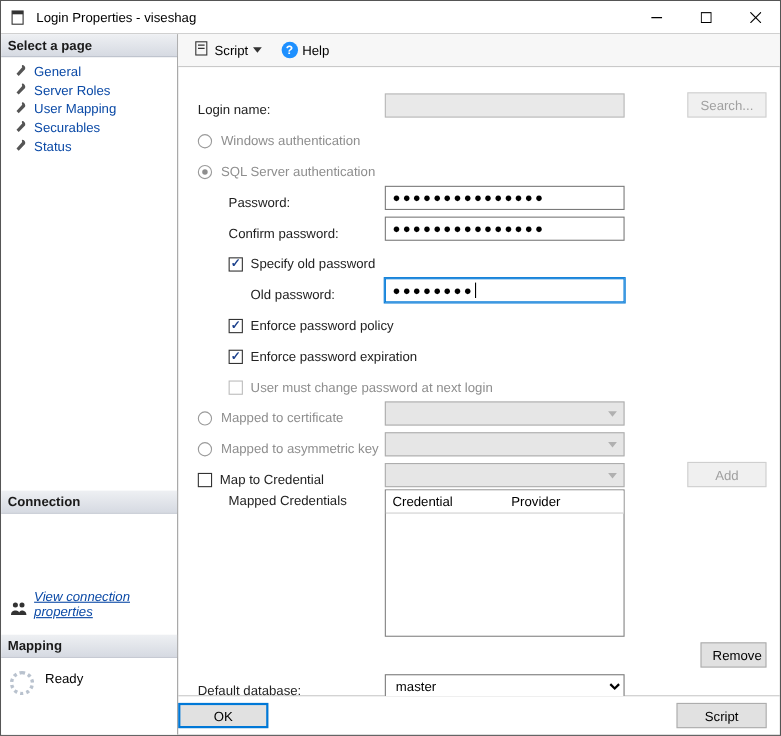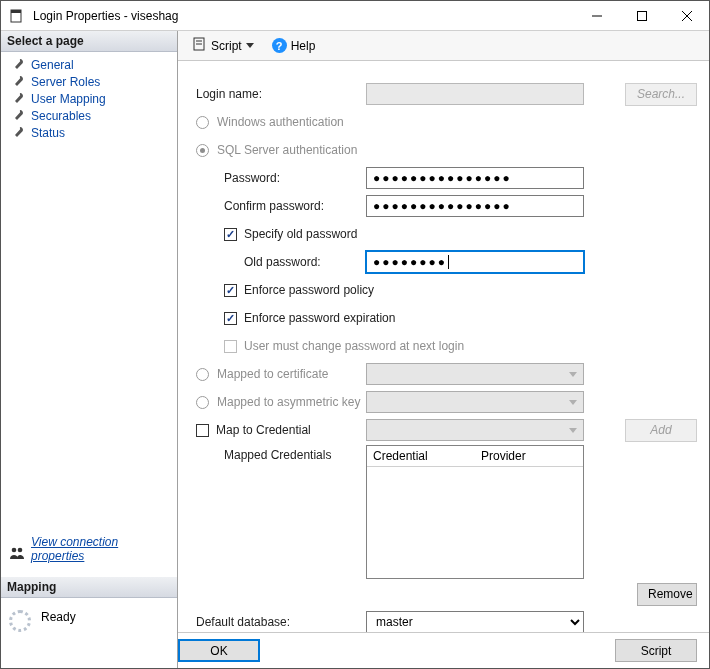--- a/index.html
+++ b/index.html
@@ -9,55 +9,55 @@
   
   .titlebar { height:30px; background:#fff; display:flex; align-items:center; border-bottom:1px solid #d0d0d0; }
   .titlebar .icon { width:30px; height:30px; display:flex; align-items:center; justify-content:center; }
   .titlebar .title { flex:1; padding-left:2px; color:#000; }
   .winbtns { display:flex; height:100%; }
   .winbtn { width:45px; display:flex; align-items:center; justify-content:center; color:#333; }
 
   .body { flex:1; display:flex; overflow:hidden; }
 
   
-  .sidebar { width:177px; border-right:1px solid #a0a0a0; display:flex; flex-direction:column; background:#fff; }
+  .sidebar { width:161px; border-right:1px solid #a0a0a0; display:flex; flex-direction:column; background:#fff; }
   .panehdr { background:linear-gradient(#eef0f3,#d6dae2); border-bottom:1px solid #b8bec9; padding:3px 6px; font-weight:bold; color:#1a1a1a; }
   .navlist { flex:0 0 auto; padding:4px 0 8px 0; }
   .navitem { display:flex; align-items:center; height:17px; padding-left:10px; color:#0a49a6; cursor:pointer; }
   .navitem .wrench { width:14px; height:14px; margin-right:6px; }
   .sidebar .spacer { flex:1; }
   .connbox { padding:6px 8px 14px 8px; display:flex; align-items:center;font-style:italic; }
   .link { color:#0a49a6; text-decoration:underline; cursor:pointer; }
   .progbox { padding:10px 8px 14px 8px; display:flex; align-items:center; }
   .spinner { width:22px; height:22px; border:3px dotted #b9c2ce; border-radius:50%; margin-right:10px; }
 
   
   .main { flex:1; display:flex; flex-direction:column; }
   .toolbar { height:30px; border-bottom:1px solid #c9c9c9; display:flex; align-items:center; padding:0 8px; gap:4px; background:#f7f7f7; }
   .tbtn { display:flex; align-items:center; gap:4px; padding:3px 6px; border:1px solid transparent; cursor:pointer; }
   .caret { width:0; height:0; border-left:4px solid transparent; border-right:4px solid transparent; border-top:5px solid #333; }
   .help-icon { width:15px; height:15px; border-radius:50%; background:#1e90ff; color:#fff; display:flex; align-items:center; justify-content:center; font-weight:bold; font-size:11px; }
 
   .form { flex:1; padding:20px 12px 8px 18px; overflow:auto; }
-  .row { display:flex; align-items:center; min-height:26px; margin-bottom:2px; }
+  .row { display:flex; align-items:flex-end; min-height:26px; margin-bottom:2px; }
   .lbl { color:#222; }
   .disabled { color:#8e8e8e !important; }
   .col1 { width:170px; display:flex; align-items:center; }
 
   .textbox { height:22px; border:1px solid #7a7a7a; padding:2px 6px; background:#fff; }
   .textbox[disabled]{ background:#e9e9e9; border-color:#b8b8b8; }
   .pwbox { width:218px; letter-spacing:2px; }
   .pwbox.focused { border:1px solid #0078d7; outline:1px solid #0078d7; }
   .combo { height:22px; width:218px; border:1px solid #adadad; background:#e6e6e6; display:flex; align-items:center; justify-content:flex-end; padding-right:6px; }
   .combo .caret { border-top-color:#666; }
   .combo.disabled .caret { border-top-color:#b0b0b0; }
   select.sel { height:22px; border:1px solid #7a7a7a; background:#fff; padding:0 20px 0 5px;}
 
   .btn { height:23px; border:1px solid #adadad; background:#e1e1e1; padding:0 10px; cursor:pointer; }
-  .btn[disabled] { color:#a0a0a0; border-color:#cfcfcf; background:#f0f0f0;font-style:italic; }
+  .btn[disabled] { color:#a0a0a0; border-color:#cfcfcf; background:#f0f0f0; }
   .btn.primary { border:2px solid #0078d7; background:#e1e1e1; }
 
   .radio { width:13px; height:13px; border:1px solid #9a9a9a; border-radius:50%; margin-right:8px; display:inline-flex; align-items:center; justify-content:center;}
   .radio.sel::after { content:""; width:5px; height:5px; background:#8e8e8e; border-radius:50%; }
   .cb { width:13px; height:13px; border:1px solid #333; margin-right:7px; display:inline-flex; align-items:center; justify-content:center; background:#fff;}
   .cb.checked::after { content:"✓"; font-size:11px; line-height:11px; color:#1a3f8b; font-weight:bold; }
   .cb.dis { border-color:#bcbcbc; }
 
   .listhdr { display:flex; background:#fff; border-bottom:1px solid #d0d0d0; }
   .listhdr div { padding:3px 6px; }
@@ -128,20 +128,21 @@
             <span>Securables</span>
           </div>
         <div class="navitem">
             <span class="wrench"><svg viewBox="0 0 14 14">
                 <path d="M9 1a3 3 0 0 1 2.8 4L6 11l-2-2 5.2-5.8A3 3 0 0 1 9 1z" fill="#555"></path>
               </svg></span>
             <span>Status</span>
           </div>
       </div>
       <div class="spacer"></div>
+      <div class="panehdr">Connection</div>
       <div class="connbox" style="height:110px; align-items:flex-end;">
         <span style="margin-right:6px;">
           <svg width="16" height="14" viewBox="0 0 16 14">
               <circle cx="5" cy="4" r="2.3" fill="#333"></circle>
               <path d="M1 13c0-3 2-4 4-4s4 1 4 4" fill="#333"></path>
               <circle cx="11" cy="4" r="2.3" fill="#333"></circle>
               <path d="M8 13c0-3 1.5-4 3-4s4 1 4 4" fill="#333"></path>
             </svg>
         </span>
         <span class="link">View connection properties</span>

